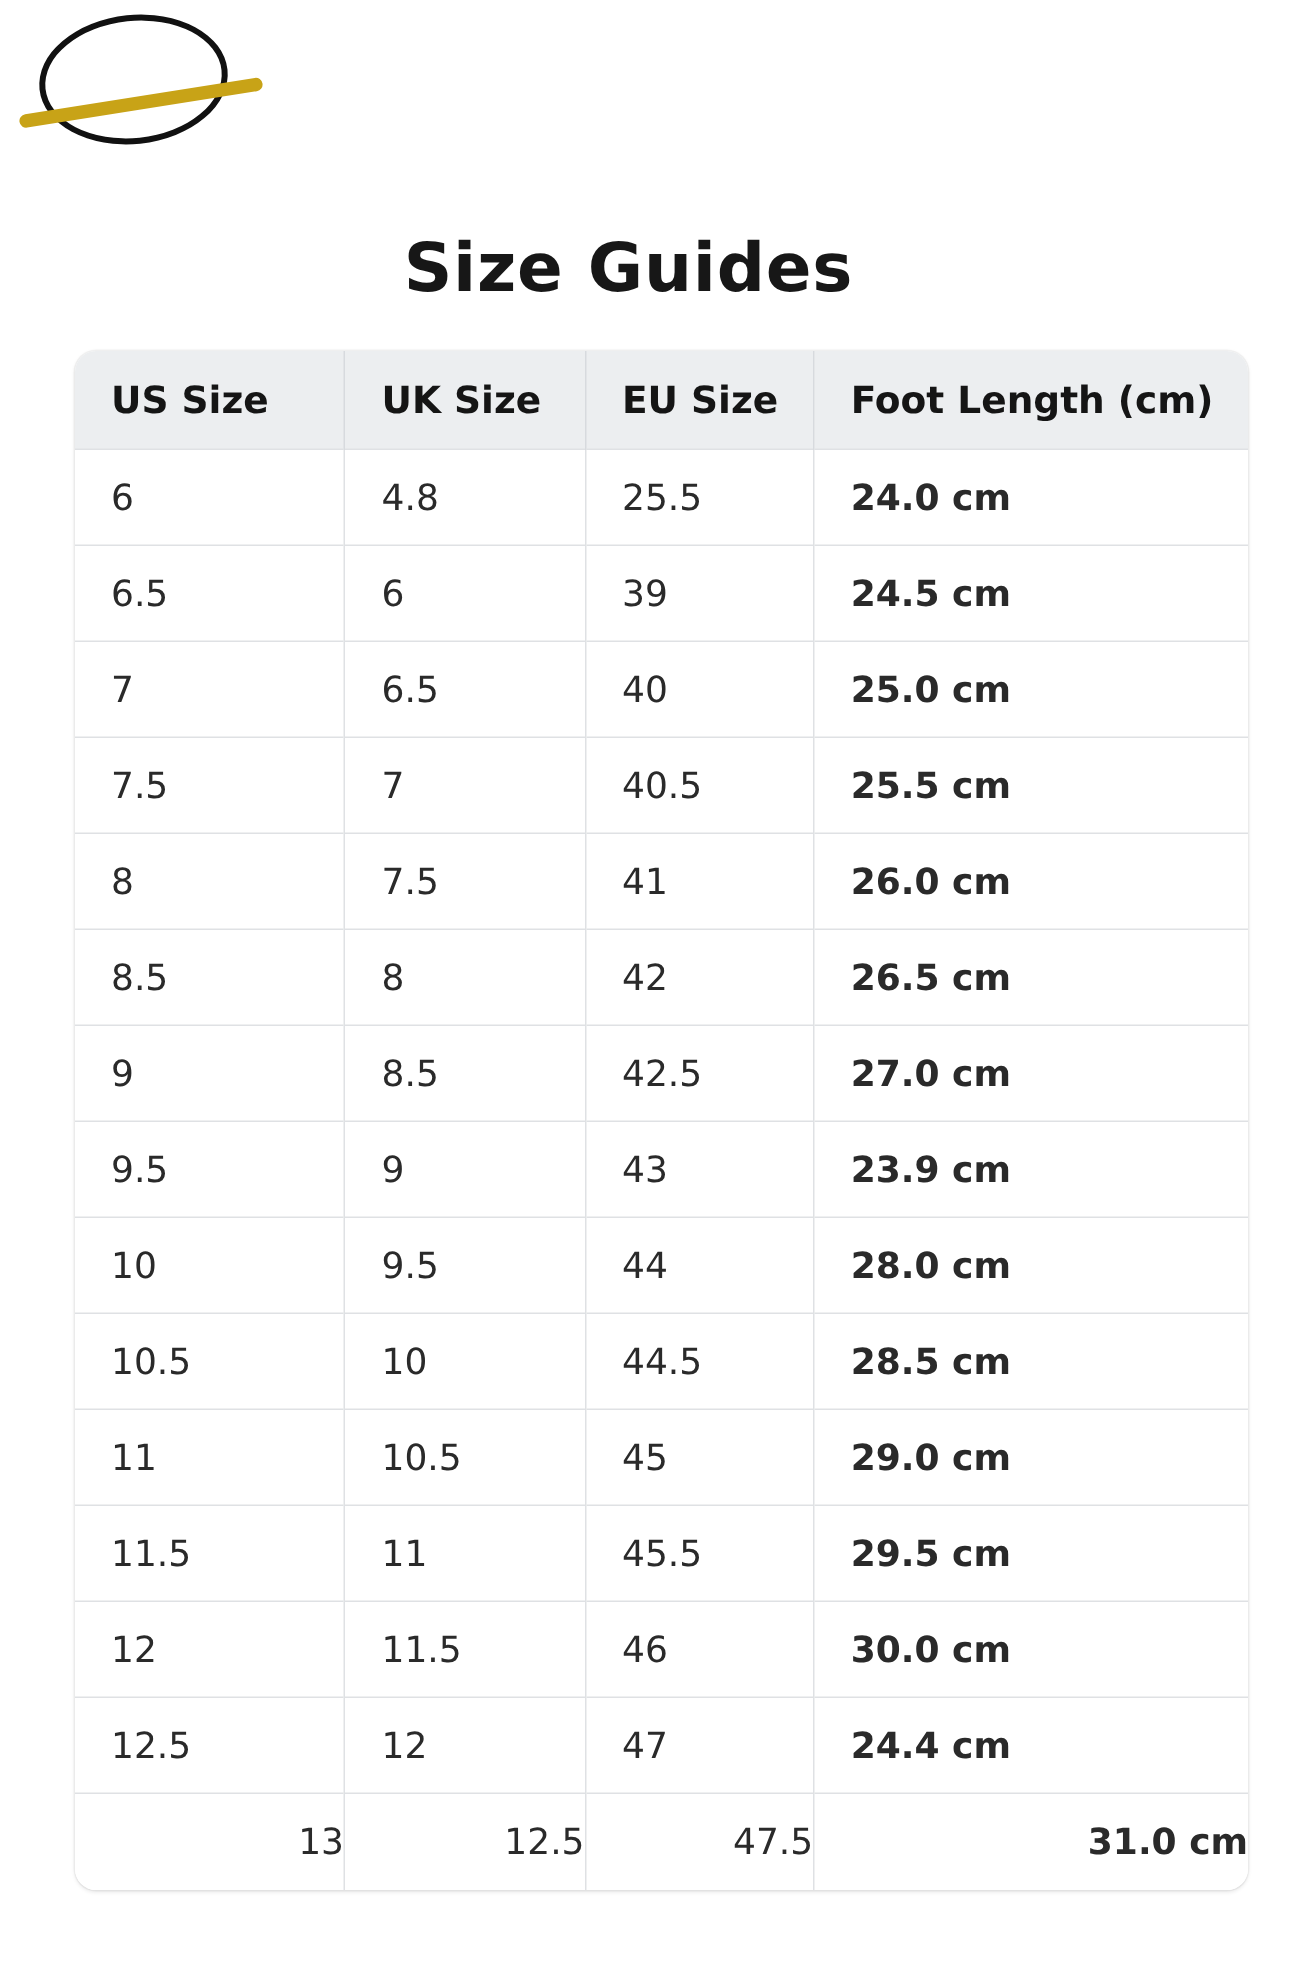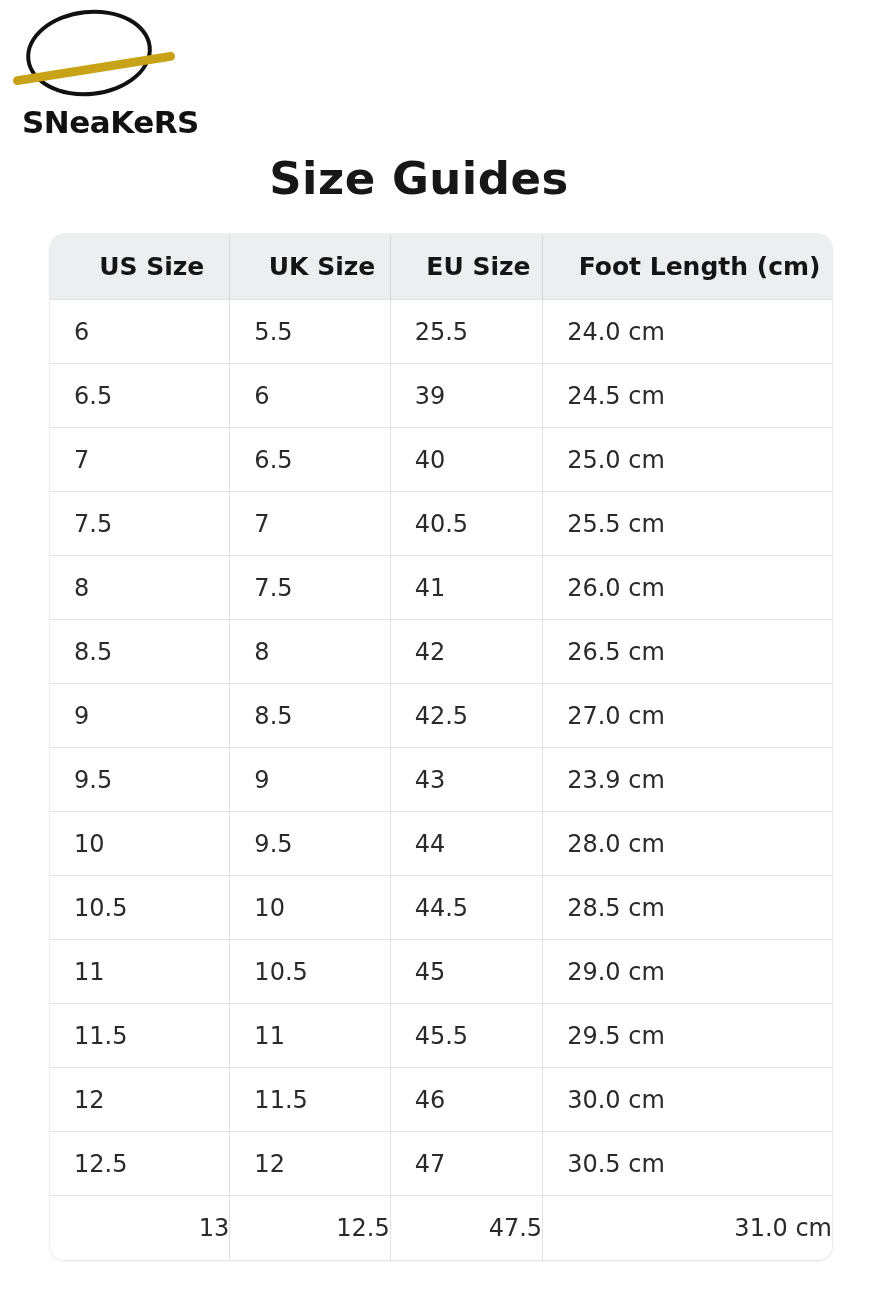--- a/index.html
+++ b/index.html
@@ -100,54 +100,53 @@
   table {
     width: 100%;
     border-collapse: collapse;
     table-layout: fixed;
   }
   thead th {
     background: #eceef0;
     font-size: 25px;
     font-weight: bold;
     color: #151515;
-    text-align: center;
+    text-align: left;
     padding: 18px 0 18px 24px;
     height: 65px;
     border-right: 1px solid #d7dade;
     vertical-align: middle;
   }
   thead th:last-child { border-right: none; }
   tbody td {
     font-size: 24px;
     color: #2a2a2a;
     padding: 16px 0 16px 24px;
     height: 64px;
     border-top: 1px solid #dfe1e4;
     border-right: 1px solid #dfe1e4;
     vertical-align: middle;
     background: #ffffff;
   }
-  tbody td:last-child { border-right: none; }
+  tbody td:last-child { border-right: none; font-weight: bold; }
   tbody tr:last-child td { border-bottom: none; text-align: right; }
 
   col.c1 { width: 23%; }
   col.c2 { width: 20.5%; }
   col.c3 { width: 19.5%; }
   col.c4 { width: 37%; }
 </style>
 </head>
 <body>
 
 <div class="logo-block">
   <div class="logo-mark">
     <div class="logo-ellipse"></div>
     <div class="logo-swoosh"></div>
   </div>
-  <div class="logo-word">SNeaKeRS</div>
 </div>
 
 <div class="page-title">Size Guides</div>
 
 <div class="table-wrap">
   <table>
     <colgroup>
       <col class="c1">
         <col class="c2">
         <col class="c3">
@@ -157,21 +156,21 @@
       <tr>
         <th>US Size</th>
         <th>UK Size</th>
         <th>EU Size</th>
         <th>Foot Length (cm)</th>
       </tr>
     </thead>
     <tbody id="table-body">
         <tr>
           <td>6</td>
-          <td>5.5</td>
+          <td>4.8</td>
           <td>25.5</td>
           <td>24.0 cm</td>
         </tr>
         <tr>
           <td>6.5</td>
           <td>6</td>
           <td>39</td>
           <td>24.5 cm</td>
         </tr>
         <tr>
@@ -237,21 +236,21 @@
         <tr>
           <td>12</td>
           <td>11.5</td>
           <td>46</td>
           <td>30.0 cm</td>
         </tr>
         <tr>
           <td>12.5</td>
           <td>12</td>
           <td>47</td>
-          <td>30.5 cm</td>
+          <td>24.4 cm</td>
         </tr>
         <tr>
           <td>13</td>
           <td>12.5</td>
           <td>47.5</td>
           <td>31.0 cm</td>
         </tr>
       </tbody>
   </table>
 </div>

